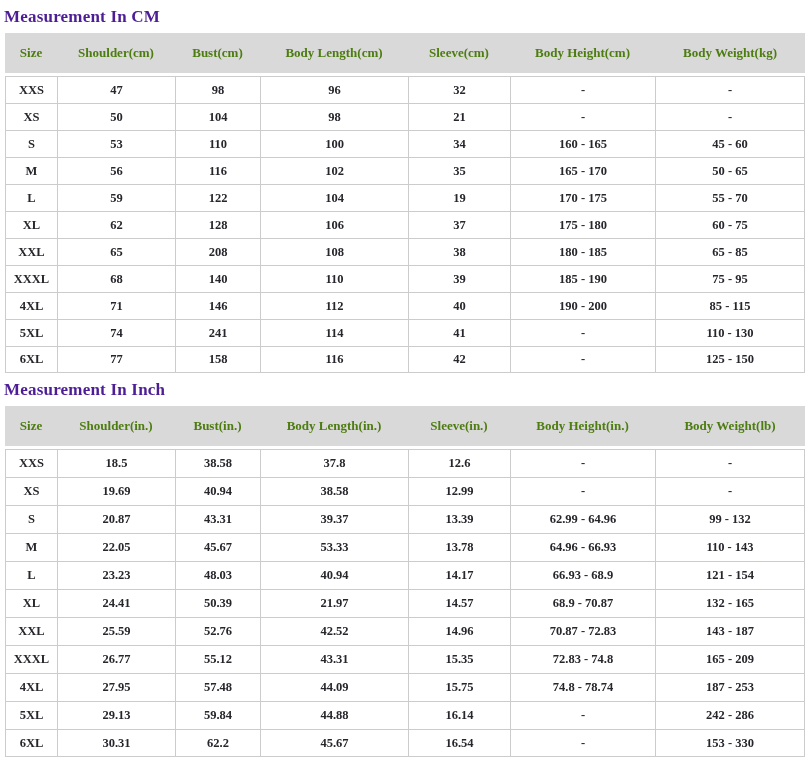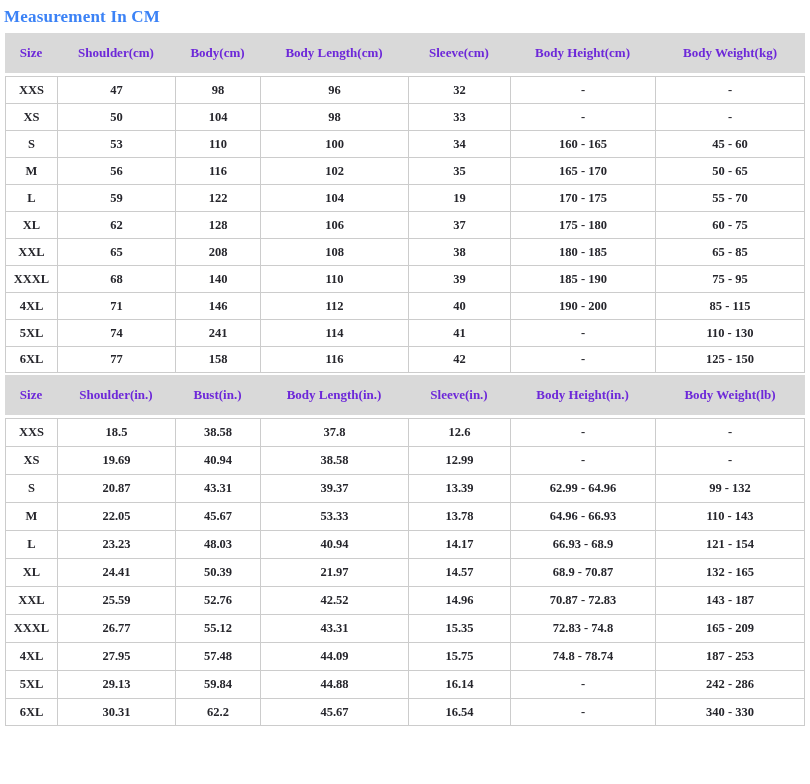--- a/index.html
+++ b/index.html
@@ -16,21 +16,21 @@
   body {
     width: 810px;
     height: 784px;
     font-family: "Liberation Serif", "DejaVu Serif", serif;
     color: var(--text);
     overflow: hidden;
   }
   .section-title {
     font-size: 17px;
     font-weight: bold;
-    color: #3b82f6;
+    color: #4c1d95;
     margin: 7px 0 6px 4px;
     letter-spacing: 0.2px;
   }
   table.size-table {
     width: 800px;
     margin-left: 5px;
     border-collapse: separate;
     border-spacing: 0;
     table-layout: fixed;
     font-weight: bold;
@@ -40,21 +40,21 @@
   col.c2 { width: 85px; }
   col.c3 { width: 148px; }
   col.c4 { width: 102px; }
   col.c5 { width: 145px; }
   col.c6 { width: 150px; }
   table.size-table th {
     background: var(--header-bg);
     height: 43px;
     font-size: 13px;
     font-weight: bold;
-    color: #6d28d9;
+    color: #4d7c0f;
     text-align: center;
     vertical-align: middle;
     padding: 0;
     border: none;
     border-bottom: 3px solid #ffffff;
   }
   table.size-table td {
     height: 27px;
     font-size: 12.5px;
     text-align: center;
@@ -81,21 +81,21 @@
         <col class="c2">
         <col class="c3">
       <col class="c4">
         <col class="c5">
         <col class="c6">
     </colgroup>
   <thead>
         <tr>
           <th>Size</th>
           <th>Shoulder(cm)</th>
-          <th>Body(cm)</th>
+          <th>Bust(cm)</th>
           <th>Body Length(cm)</th>
           <th>Sleeve(cm)</th>
           <th>Body Height(cm)</th>
           <th>Body Weight(kg)</th>
         </tr>
       </thead>
       <tbody>
         <tr>
           <td>XXS</td>
           <td>47</td>
@@ -103,21 +103,21 @@
           <td>96</td>
           <td>32</td>
           <td>-</td>
           <td>-</td>
         </tr>
         <tr>
           <td>XS</td>
           <td>50</td>
           <td>104</td>
           <td>98</td>
-          <td>33</td>
+          <td>21</td>
           <td>-</td>
           <td>-</td>
         </tr>
         <tr>
           <td>S</td>
           <td>53</td>
           <td>110</td>
           <td>100</td>
           <td>34</td>
           <td>160 - 165</td>
@@ -193,20 +193,21 @@
           <td>116</td>
           <td>42</td>
           <td>-</td>
           <td>125 - 150</td>
         </tr>
       </tbody>
     </table>
 </div>
 
 <div class="inch-block">
+  <div class="section-title">Measurement In Inch</div>
   <table class="size-table inch">
     <colgroup>
       <col class="c0">
         <col class="c1">
         <col class="c2">
         <col class="c3">
       <col class="c4">
         <col class="c5">
         <col class="c6">
     </colgroup>
@@ -312,17 +313,17 @@
           <td>-</td>
           <td>242 - 286</td>
         </tr>
         <tr>
           <td>6XL</td>
           <td>30.31</td>
           <td>62.2</td>
           <td>45.67</td>
           <td>16.54</td>
           <td>-</td>
-          <td>340 - 330</td>
+          <td>153 - 330</td>
         </tr>
       </tbody>
     </table>
 </div>
 
 </body></html>

